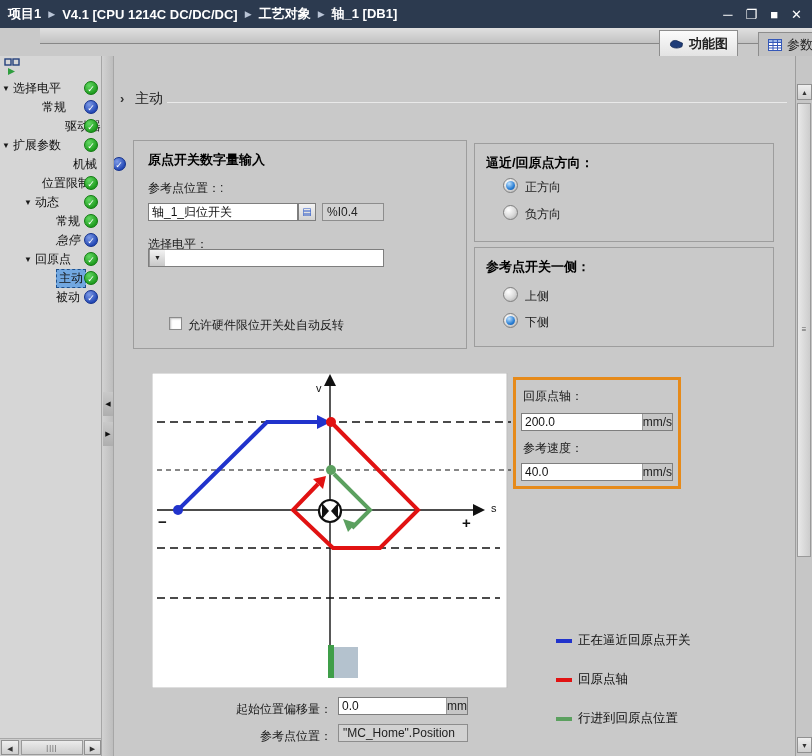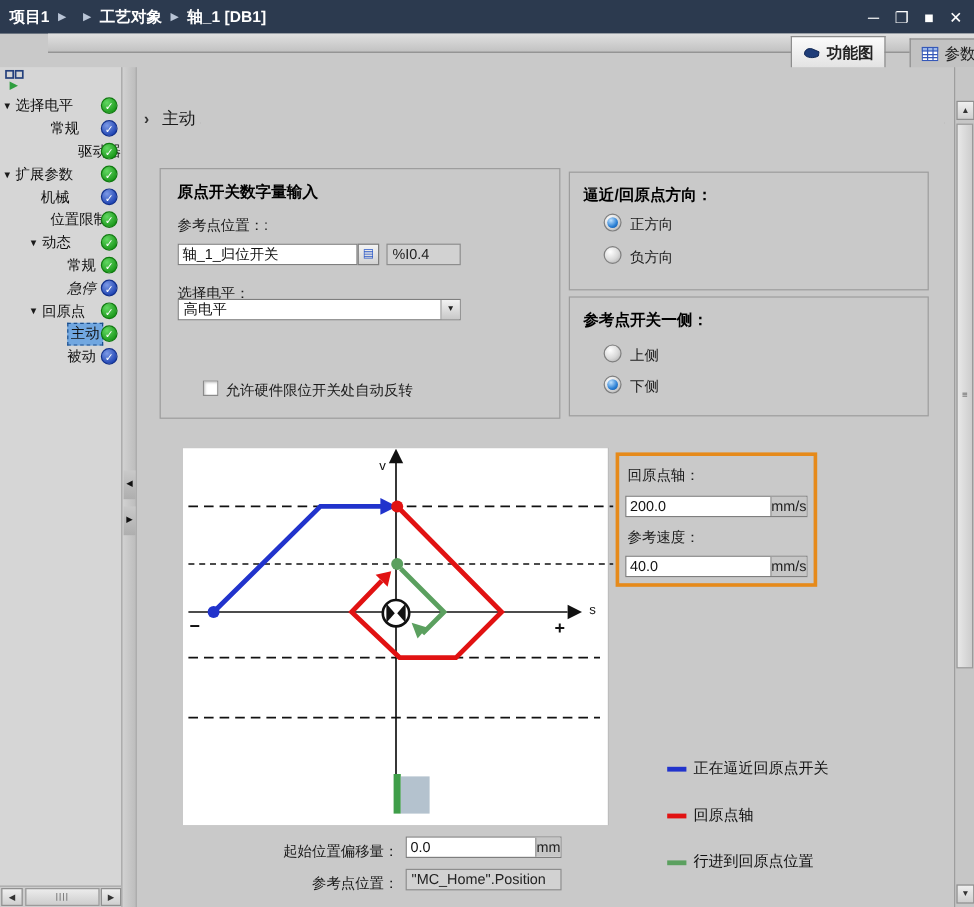--- a/index.html
+++ b/index.html
@@ -62,20 +62,21 @@
 .hthumb{position:absolute;left:21px;top:1px;width:62px;height:15px;background:linear-gradient(#ececec,#cdcdcd);border:1px solid #9a9a9a;text-align:center;font-size:7px;letter-spacing:1px;color:#555;line-height:14px;}
 .mini-ico{position:absolute;left:4px;top:2px;}
 </style>
 </head>
 <body>
 
 <div class="titlebar">
   <div style="display:flex;align-items:center;">
       <span class="bc-seg">项目1</span>
       <span class="bc-sep">▶</span>
+      <span class="bc-seg">V4.1 [CPU 1214C DC/DC/DC]</span>
       <span class="bc-sep">▶</span>
       <span class="bc-seg">工艺对象</span>
       <span class="bc-sep">▶</span>
       <span class="bc-seg">轴_1 [DB1]</span>
     </div>
   <div class="winbtns">
     <span class="winbtn">─</span>
     <span class="winbtn">❐</span>
     <span class="winbtn">■</span>
     <span class="winbtn">✕</span>
@@ -122,21 +123,21 @@
       <div class="tree-row" style="padding-left: 49px; justify-content: flex-end;">
         <span class="tw"></span>
         <span class="tl">驱动器</span>
         <span class="st green">✓</span>
       </div>
       <div class="tree-row" style="padding-left: 2px;">
         <span class="tw">▼</span>
         <span class="tl">扩展参数</span>
         <span class="st green">✓</span>
       </div>
-      <div class="tree-row" style="padding-left: 23px;">
+      <div class="tree-row" style="padding-left: 34px; margin-left: 28px;">
         <span class="tw"></span>
         <span class="tl">机械</span>
         <span class="st blue">✓</span>
       </div>
       <div class="tree-row" style="padding-left: 31px;">
         <span class="tw"></span>
         <span class="tl">位置限制</span>
         <span class="st green">✓</span>
       </div>
       <div class="tree-row" style="padding-left: 24px;">
@@ -184,21 +185,20 @@
 <div class="gbox" style="left:133px;top:140px;width:334px;height:209px;"></div>
 <div class="gtitle" style="left:148px;top:151px;">原点开关数字量输入</div>
 <div class="lbl" style="left:148px;top:180px;">参考点位置：:</div>
 <div class="field" style="left:148px;top:203px;width:150px;height:18px;">
   <input value="轴_1_归位开关" style="">
 </div>
 <div class="lbtn" style="left:298px;top:203px;">▤</div>
 <div class="ro" style="left:322px;top:203px;width:62px;height:18px;">%I0.4</div>
 <div class="lbl" style="left:148px;top:236px;">选择电平：</div>
 <div class="dd" style="left:148px;top:249px;width:236px;height:18px;">
-  <span class="dd-txt">高电平</span>
   <span class="dd-btn">▼</span>
 </div>
 <span class="cb" style="left:169px;top:317px;"></span>
 <div class="lbl" style="left:188px;top:317px;">允许硬件限位开关处自动反转</div>
 
 <div class="gbox" style="left:474px;top:143px;width:300px;height:99px;"></div>
 <div class="gtitle" style="left:486px;top:154px;">逼近/回原点方向：</div>
 <span class="radio on" style="left:503px;top:178px;"></span>
 <div class="lbl" style="left:525px;top:179px;">正方向</div>
 <span class="radio" style="left:503px;top:205px;"></span>

